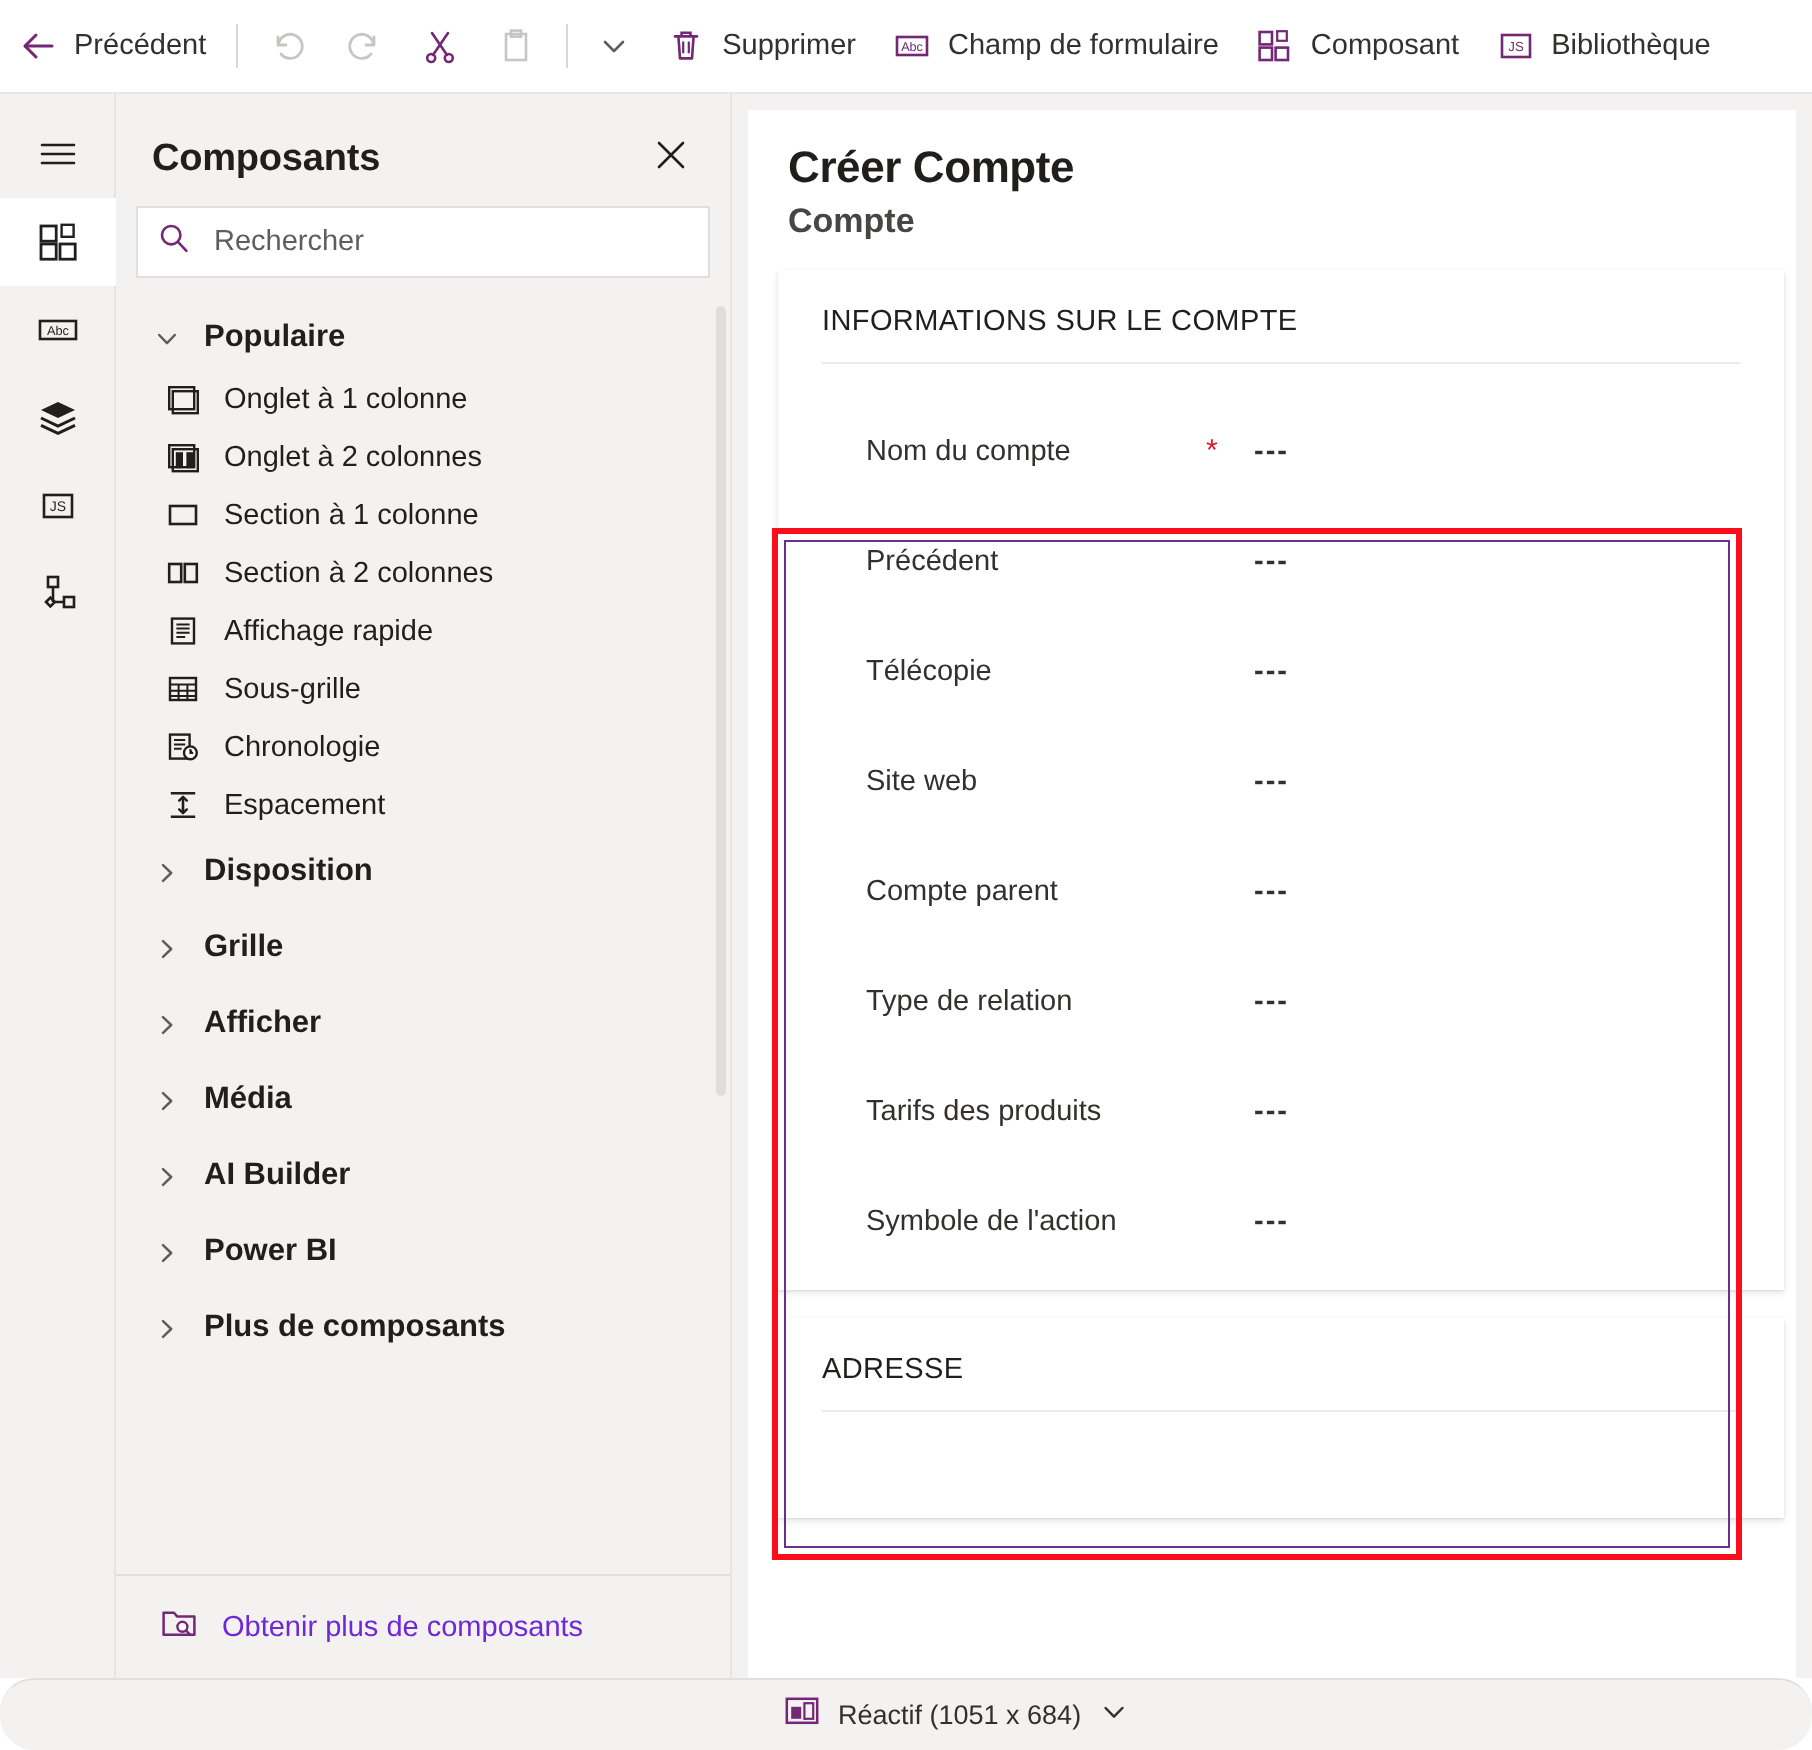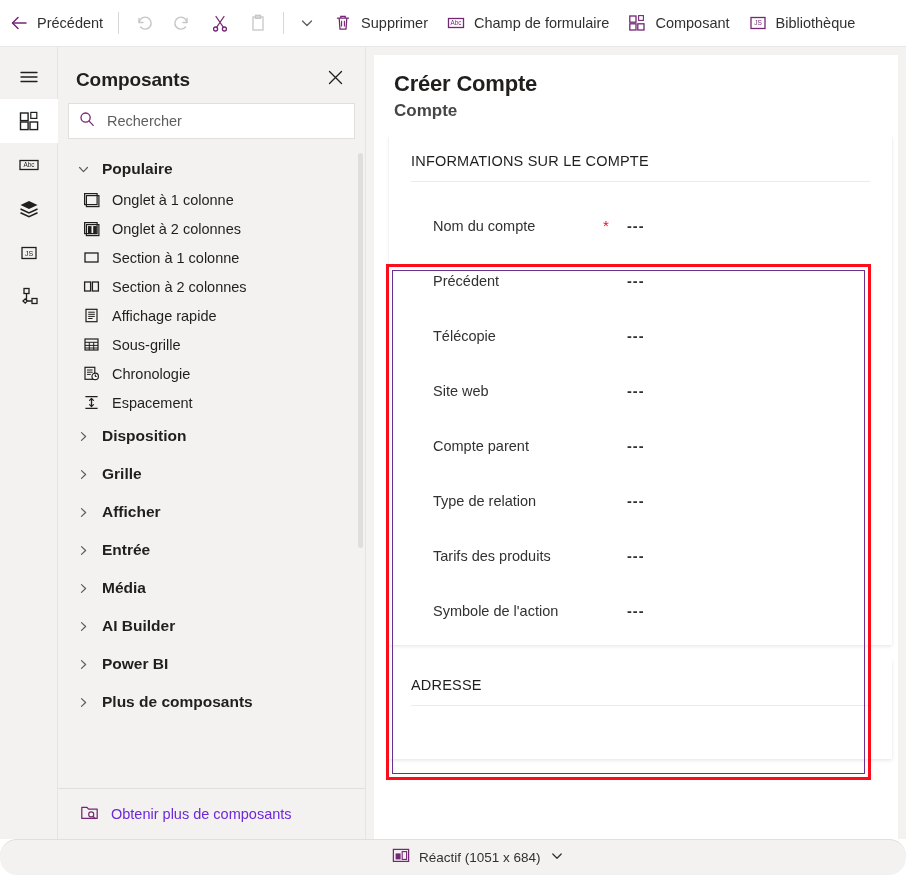--- a/index.html
+++ b/index.html
@@ -595,28 +595,20 @@
               </svg>
           </span>
           <span>Afficher</span>
         </div>
         <div class="cat-item">
           <span class="chev">
             <svg width="13" height="13" viewBox="0 0 13 13">
                 <path d="M4.5 2.6L8.6 6.5L4.5 10.4" fill="none" stroke="#605e5c" stroke-width="1.25" stroke-linecap="round" stroke-linejoin="round"></path>
               </svg>
           </span>
-          <span>Entrée</span>
-        </div>
-        <div class="cat-item">
-          <span class="chev">
-            <svg width="13" height="13" viewBox="0 0 13 13">
-                <path d="M4.5 2.6L8.6 6.5L4.5 10.4" fill="none" stroke="#605e5c" stroke-width="1.25" stroke-linecap="round" stroke-linejoin="round"></path>
-              </svg>
-          </span>
           <span>Média</span>
         </div>
         <div class="cat-item">
           <span class="chev">
             <svg width="13" height="13" viewBox="0 0 13 13">
                 <path d="M4.5 2.6L8.6 6.5L4.5 10.4" fill="none" stroke="#605e5c" stroke-width="1.25" stroke-linecap="round" stroke-linejoin="round"></path>
               </svg>
           </span>
           <span>AI Builder</span>
         </div>

